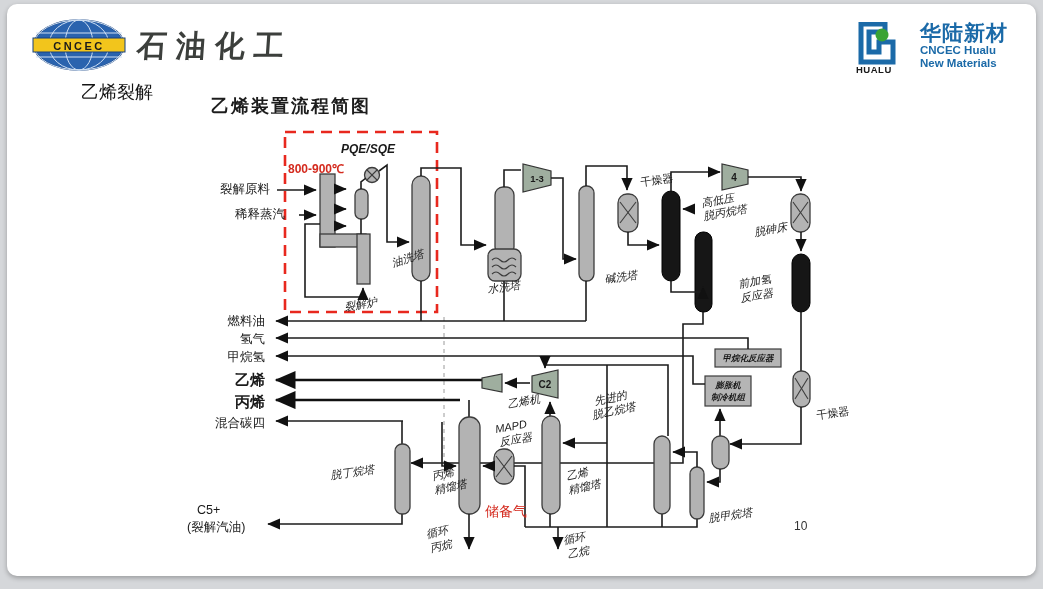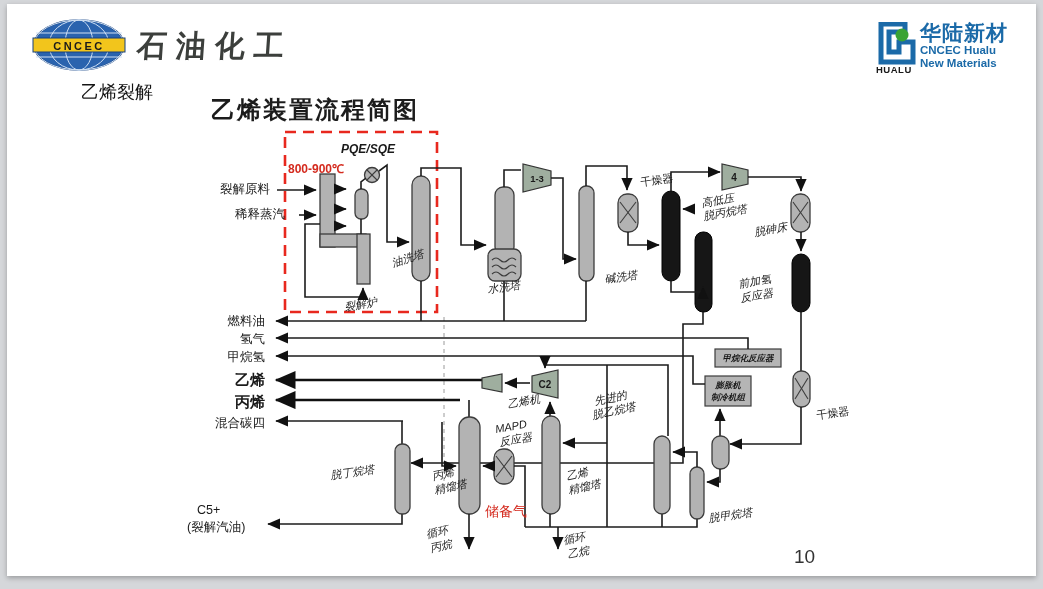--- a/index.html
+++ b/index.html
@@ -3,39 +3,39 @@
 <meta charset="utf-8">
 <style>
   html,body{margin:0;padding:0;}
   body{
     width:1043px;height:589px;position:relative;overflow:hidden;
     background:#d5d7da;
     font-family:"Liberation Sans", sans-serif;
   }
   .slide{
     position:absolute;left:7px;top:4px;right:7px;bottom:13px;
-    background:#ffffff;border-radius:0;
+    background:#ffffff;border-radius:10px;
     box-shadow:0 2px 5px rgba(0,0,0,.28);
   }
   
   .cncec-logo{position:absolute;left:24px;top:14px;width:96px;height:54px;}
   .brand{
     position:absolute;left:130px;top:22px;
     font-family:"DejaVu Serif", serif;
     font-size:30px;font-weight:bold;color:#3c3f3c;letter-spacing:9px;
     transform:skewX(-4deg);
   }
   .hualu{position:absolute;right:28px;top:18px;display:flex;align-items:flex-start;}
-  .hualu-mark{width:44px;height:52px;position:relative;margin-right:1px;}
+  .hualu-mark{width:44px;height:52px;position:relative;margin-right:21px;}
   .hualu-text .cn{font-size:21px;font-weight:bold;color:#1b6aa8;letter-spacing:1px;line-height:22px;}
   .hualu-text .en{font-size:11.5px;font-weight:bold;color:#1b6aa8;line-height:13px;}
   .section-label{position:absolute;left:74px;top:76px;font-size:18px;color:#141414;}
-  .diagram-title{position:absolute;left:204px;top:90px;font-size:24px;font-weight:bold;color:#1c1c1c;letter-spacing:2px;}
+  .diagram-title{position:absolute;left:204px;top:90px;font-size:18px;font-weight:bold;color:#1c1c1c;letter-spacing:2px;}
   .side-note{position:absolute;left:836px;top:246px;font-size:19px;color:#101010;line-height:28px;}
-  .page-number{position:absolute;left:787px;top:542px;font-size:19px;color:#333;}
+  .page-number{position:absolute;left:787px;top:515px;font-size:12px;color:#333;}
   .flowsheet{position:absolute;left:8px;top:108px;}
 
   
   svg text{font-family:"Liberation Sans", sans-serif;fill:#1a1a1a;}
   .lbl{font-size:11px;}
   .lbl-sm{font-size:8.5px;}
   .lbl-it{font-style:italic;}
   .lbl-bold{font-weight:bold;}
   .red{fill:#d42a1e;}
   .pline{stroke:#1c1c1c;stroke-width:1.6;fill:none;}

